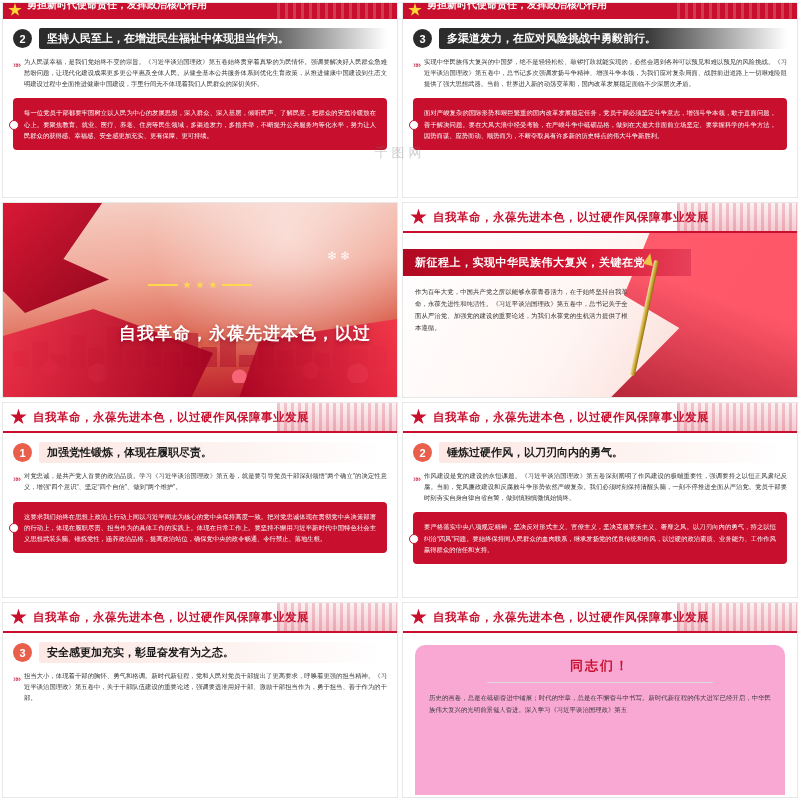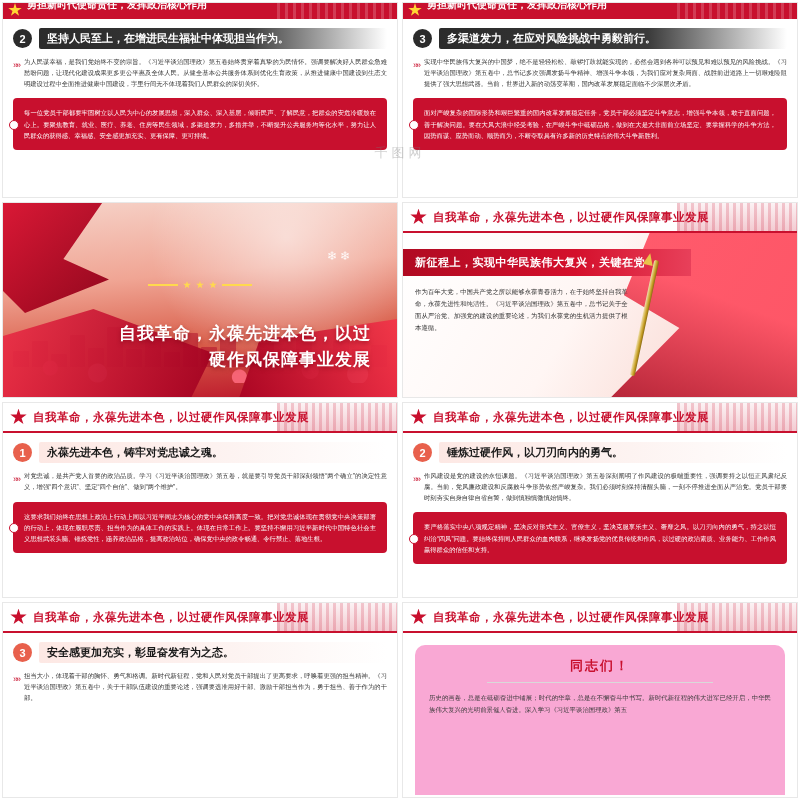--- a/index.html
+++ b/index.html
@@ -422,21 +422,20 @@
       <div class="ts-doves">❄❄</div>
       <div class="ts-stars">
         <span class="bar"></span>
         <i></i>
         <i></i>
         <i></i>
         <span class="bar"></span>
       </div>
       <div class="ts-title">
         <div>自我革命，永葆先进本色，以过</div>
-        <div>硬作风保障事业发展</div>
       </div>
     </div>
   </div>
 
   <div class="slide">
     <div class="hdr-white">
       <div class="star red"></div>
       <div class="hdr-title dark">自我革命，永葆先进本色，以过硬作风保障事业发展</div>
     </div>
     <div class="flag-slide-body">
@@ -448,21 +447,21 @@
     </div>
   </div>
 
   <div class="slide">
     <div class="hdr-white">
       <div class="star red"></div>
       <div class="hdr-title dark">自我革命，永葆先进本色，以过硬作风保障事业发展</div>
     </div>
     <div class="num-row">
       <div class="num-badge pink">1</div>
-      <div class="num-text">永葆先进本色，铸牢对党忠诚之魂。</div>
+      <div class="num-text">加强党性锻炼，体现在履职尽责。</div>
     </div>
     <div class="body-block">
       <div class="arrows">»»</div>
       <div class="body-text">对党忠诚，是共产党人首要的政治品质。学习《习近平谈治国理政》第五卷，就是要引导党员干部深刻领悟“两个确立”的决定性意义，增强“四个意识”、坚定“四个自信”、做到“两个维护”。</div>
     </div>
     <div class="red-box">这要求我们始终在思想上政治上行动上同以习近平同志为核心的党中央保持高度一致。把对党忠诚体现在贯彻党中央决策部署的行动上，体现在履职尽责、担当作为的具体工作的实践上。体现在日常工作上。要坚持不懈用习近平新时代中国特色社会主义思想武装头脑、锤炼党性，涵养政治品格，提高政治站位，确保党中央的政令畅通、令行禁止、落地生根。</div>
   </div>
 
   <div class="slide">
     <div class="hdr-white">

